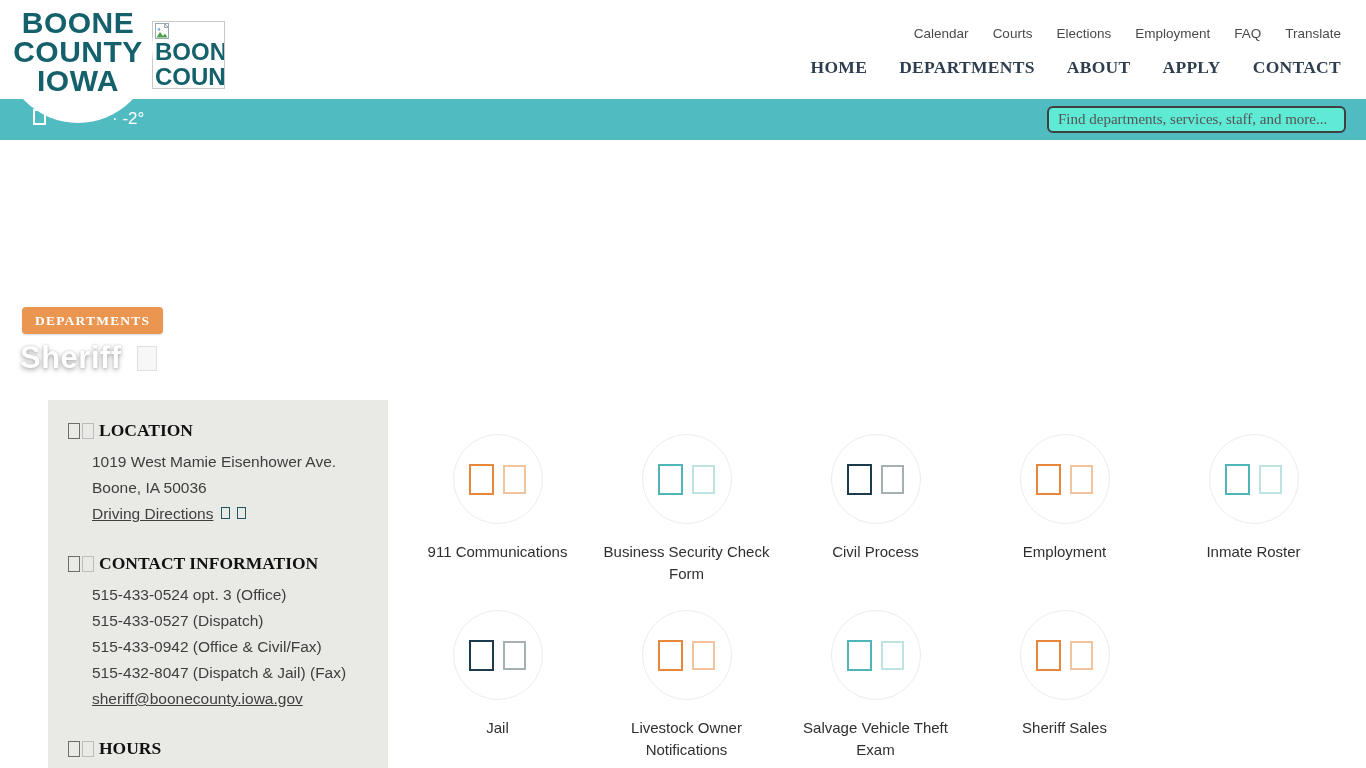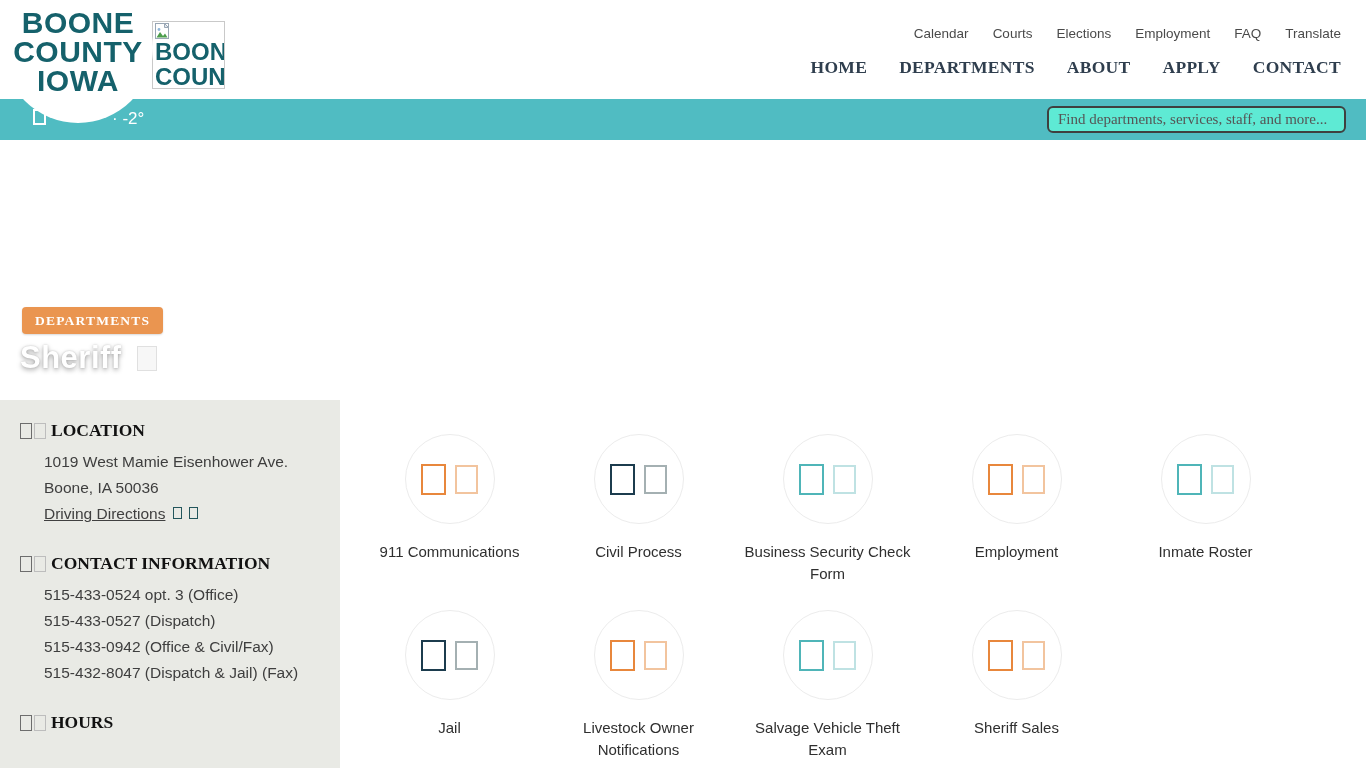--- a/index.html
+++ b/index.html
@@ -91,21 +91,21 @@
     font-size: 31px; font-weight: bold; color: #ffffff;
     text-shadow: 0 2px 5px rgba(0,0,0,0.35), 0 0 2px rgba(0,0,0,0.18);
     letter-spacing: 0.5px;
   }
   .tofu-hero {
     display: inline-block; width: 20px; height: 25px;
     border: 1px solid #e0e0e0; background: #f7f7f7; margin-left: 15px;
   }
 
   
-  .main-row { display: flex; align-items: stretch; height: 368px; }
+  .main-row { display: flex; align-items: stretch; height: 368px; padding-left: 48px; }
 
   .sidebar {
     width: 340px; min-width: 340px; background: #e9eae5;
     padding: 20px 20px 20px 20px; height: 100%;
   }
   .sb-heading {
     font-family: "Liberation Serif", serif; font-weight: bold;
     font-size: 17.5px; color: #111111; margin-bottom: 8px;
     display: flex; align-items: center;
   }
@@ -227,20 +227,21 @@
       <div class="sb-heading">
         <span class="tofu-dark"></span>
         <span class="tofu-light"></span>
         <span>CONTACT INFORMATION</span>
       </div>
       <div class="sb-indent">
         <div>515-433-0524 opt. 3 (Office)</div>
         <div>515-433-0527 (Dispatch)</div>
         <div>515-433-0942 (Office &amp; Civil/Fax)</div>
         <div>515-432-8047 (Dispatch &amp; Jail) (Fax)</div>
+        <div><a class="sb-link">sheriff@boonecounty.iowa.gov</a></div>
       </div>
     </div>
 
     <div class="sb-section">
       <div class="sb-heading">
         <span class="tofu-dark"></span>
         <span class="tofu-light"></span>
         <span>HOURS</span>
       </div>
     </div>
@@ -250,79 +251,79 @@
   <div class="services">
 
     <div class="tile" data-color="orange">
       <div class="tile-circle">
         <span class="g1"></span>
         <span class="g2"></span>
       </div>
       <div class="tile-label">911 Communications</div>
     </div>
 
+    <div class="tile" data-color="teal">
+      <div class="tile-circle">
+        <span class="g1"></span>
+        <span class="g2"></span>
+      </div>
+      <div class="tile-label">Business Security Check Form</div>
+    </div>
+
     <div class="tile" data-color="navy">
       <div class="tile-circle">
         <span class="g1"></span>
         <span class="g2"></span>
       </div>
       <div class="tile-label">Civil Process</div>
     </div>
 
+    <div class="tile" data-color="orange">
+      <div class="tile-circle">
+        <span class="g1"></span>
+        <span class="g2"></span>
+      </div>
+      <div class="tile-label">Employment</div>
+    </div>
+
     <div class="tile" data-color="teal">
       <div class="tile-circle">
         <span class="g1"></span>
         <span class="g2"></span>
       </div>
-      <div class="tile-label">Business Security Check Form</div>
+      <div class="tile-label">Inmate Roster</div>
+    </div>
+
+    <div class="tile" data-color="navy">
+      <div class="tile-circle">
+        <span class="g1"></span>
+        <span class="g2"></span>
+      </div>
+      <div class="tile-label">Jail</div>
     </div>
 
     <div class="tile" data-color="orange">
       <div class="tile-circle">
         <span class="g1"></span>
         <span class="g2"></span>
       </div>
-      <div class="tile-label">Employment</div>
+      <div class="tile-label">Livestock Owner Notifications</div>
     </div>
 
     <div class="tile" data-color="teal">
       <div class="tile-circle">
         <span class="g1"></span>
         <span class="g2"></span>
       </div>
-      <div class="tile-label">Inmate Roster</div>
-    </div>
-
-    <div class="tile" data-color="navy">
-      <div class="tile-circle">
-        <span class="g1"></span>
-        <span class="g2"></span>
-      </div>
-      <div class="tile-label">Jail</div>
-    </div>
+      <div class="tile-label">Salvage Vehicle Theft Exam</div>
+    </div>
+
 
     <div class="tile" data-color="orange">
       <div class="tile-circle">
         <span class="g1"></span>
         <span class="g2"></span>
       </div>
-      <div class="tile-label">Livestock Owner Notifications</div>
-    </div>
-
-    <div class="tile" data-color="teal">
-      <div class="tile-circle">
-        <span class="g1"></span>
-        <span class="g2"></span>
-      </div>
-      <div class="tile-label">Salvage Vehicle Theft Exam</div>
-    </div>
-
-
-    <div class="tile" data-color="orange">
-      <div class="tile-circle">
-        <span class="g1"></span>
-        <span class="g2"></span>
-      </div>
       <div class="tile-label">Sheriff Sales</div>
     </div>
 
   </div>
 </div>
 
 </body></html>

